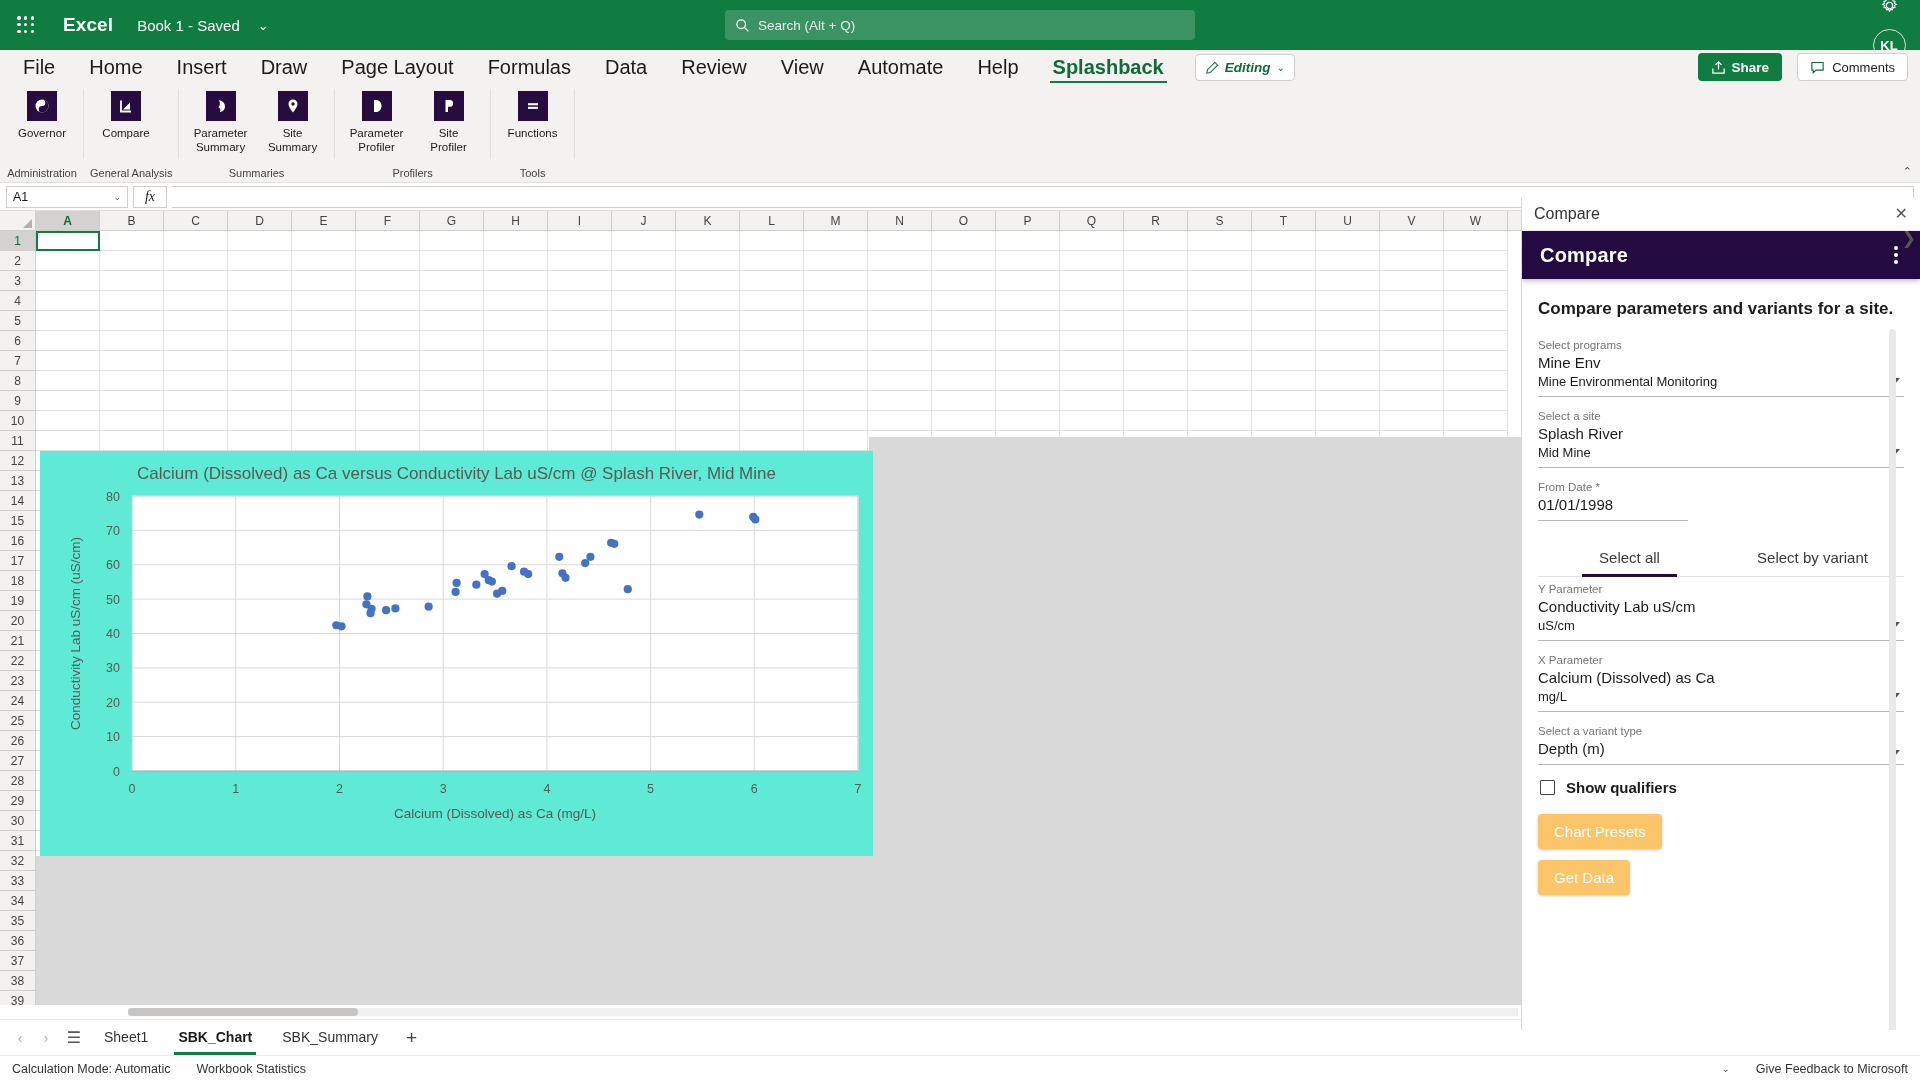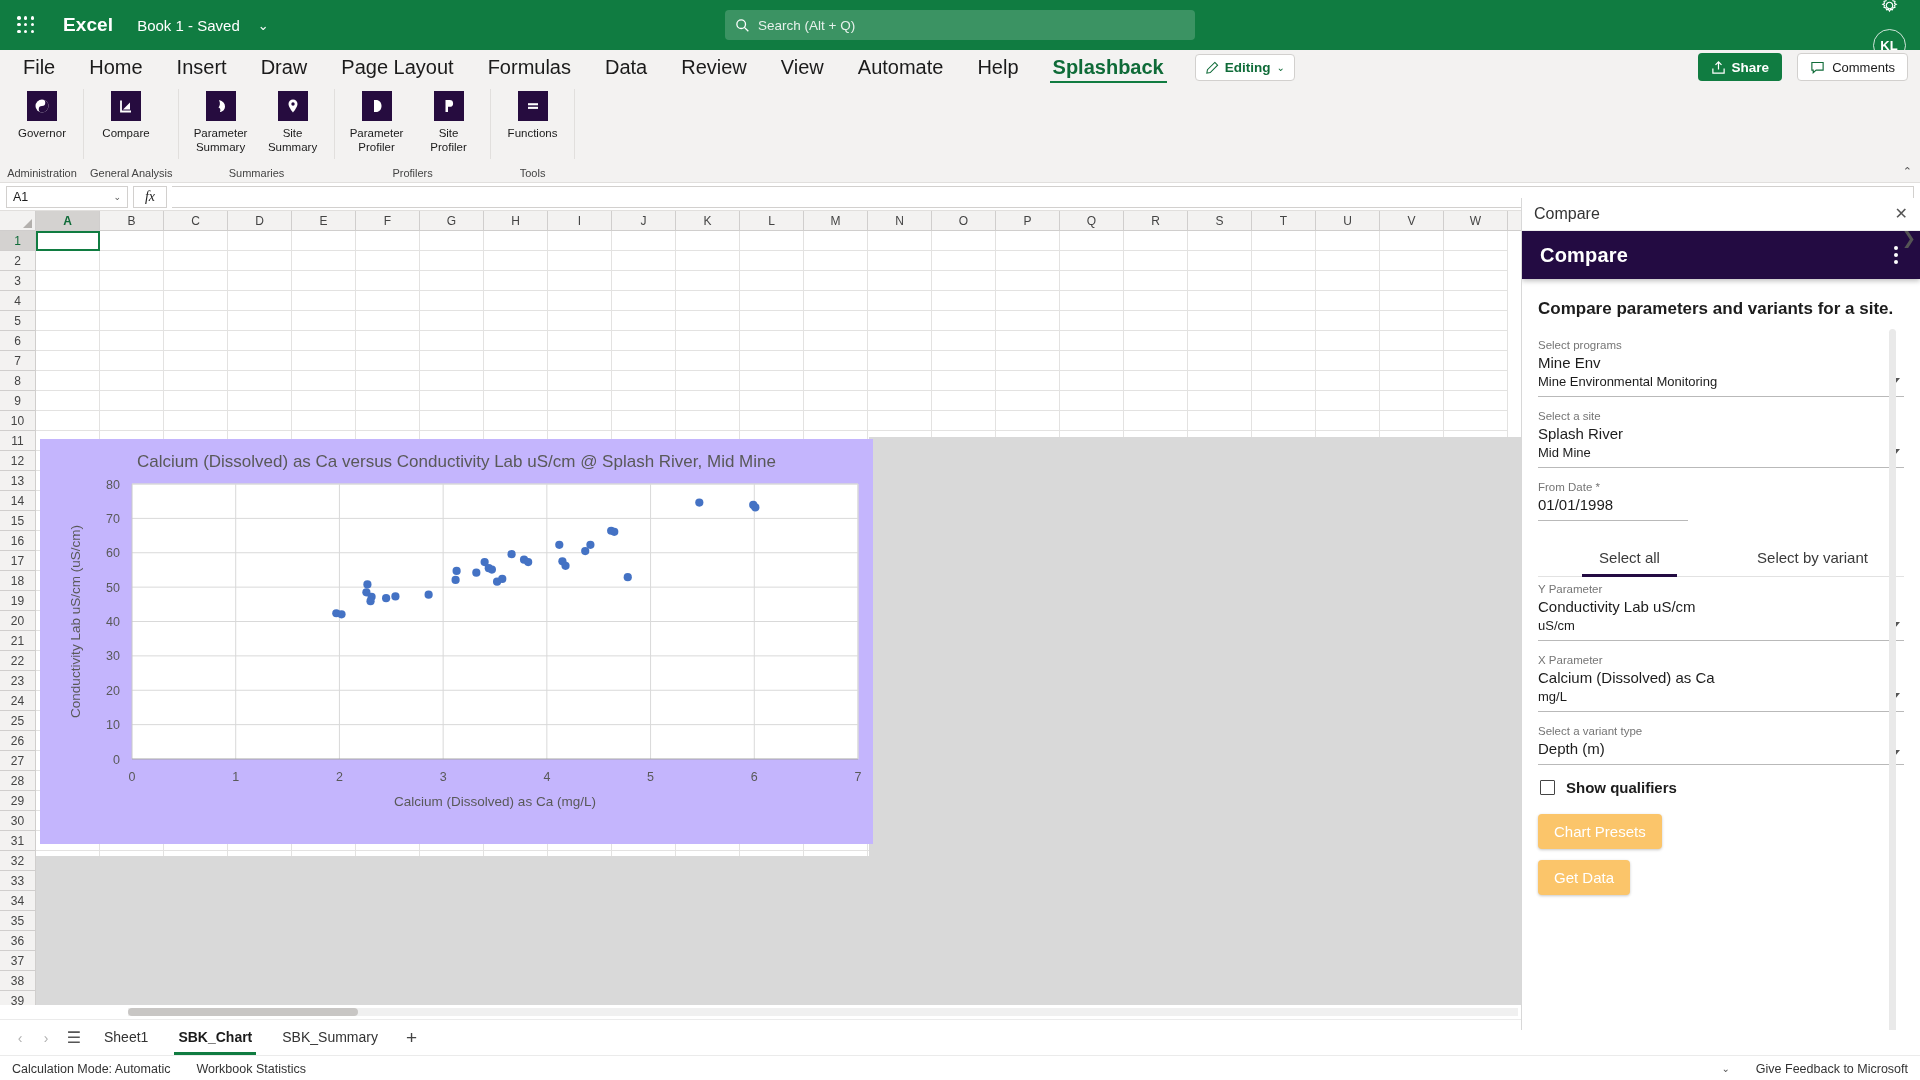--- a/index.html
+++ b/index.html
@@ -71,21 +71,21 @@
   .rtab.active::after {
     content:''; position:absolute; left:14px; right:14px; bottom:0;
     height:2.5px; background:#107c41;
   }
   .editing-btn {
     margin-left: 14px; margin-bottom: 2px;
     height: 27px; border: 1px solid #d2d0ce; border-radius: 4px;
     background: #fff; display: flex; align-items: center;
     padding: 0 9px; gap: 6px; cursor: pointer;
   }
-  .editing-btn .lbl { font-size: 13.5px; color:#0f6b38; font-weight:600; }
+  .editing-btn .lbl { font-size: 13.5px; color:#0f6b38; font-weight:600;font-style:italic; }
   .editing-btn .chev { font-size:10px; color:#0f6b38; }
   .tabs-right { margin-left:auto; display:flex; align-items:center; gap:15px; padding-right:12px; margin-bottom:2px; }
   .share-btn {
     background:#107c41; color:#fff; font-size:13.5px; font-weight:600;
     height: 28px; border-radius:4px; display:flex; align-items:center;
     gap:6px; padding: 0 13px; cursor:pointer;
   }
   .comments-btn {
     background:#fff; color:#1b1b1b; font-size:13px;
     height: 28px; border:1px solid #d2d0ce; border-radius:4px;
@@ -186,22 +186,22 @@
   .cells { flex:1; position:relative; background:#fff; overflow:hidden; }
   .cellrow { display:flex; height:20px; }
   .cellbox { width:64px; flex:0 0 64px; border-right:1px solid #e3e2e1; border-bottom:1px solid #e3e2e1;}
   .active-cell {
     position:absolute; left:0; top:0; width:64px; height:20px;
     border: 2px solid #107c41; z-index: 5; pointer-events:none;
   }
 
   
   .chart-obj {
-    position:absolute; left: 40px; top: 228px;
-    width: 833px; height: 405px; background:#c4b5fd;
+    position:absolute; left: 40px; top: 240px;
+    width: 833px; height: 405px; background:#5eead4;
     z-index: 6;
   }
   .chart-title {
     text-align:center; font-size:17px; color:#595959;
     padding-top: 13px; font-family:"Liberation Sans", sans-serif;
   }
   .plot-wrap { position:absolute; left:0; top:0; width:100%; height:100%; }
 
   
   .grey-area {

